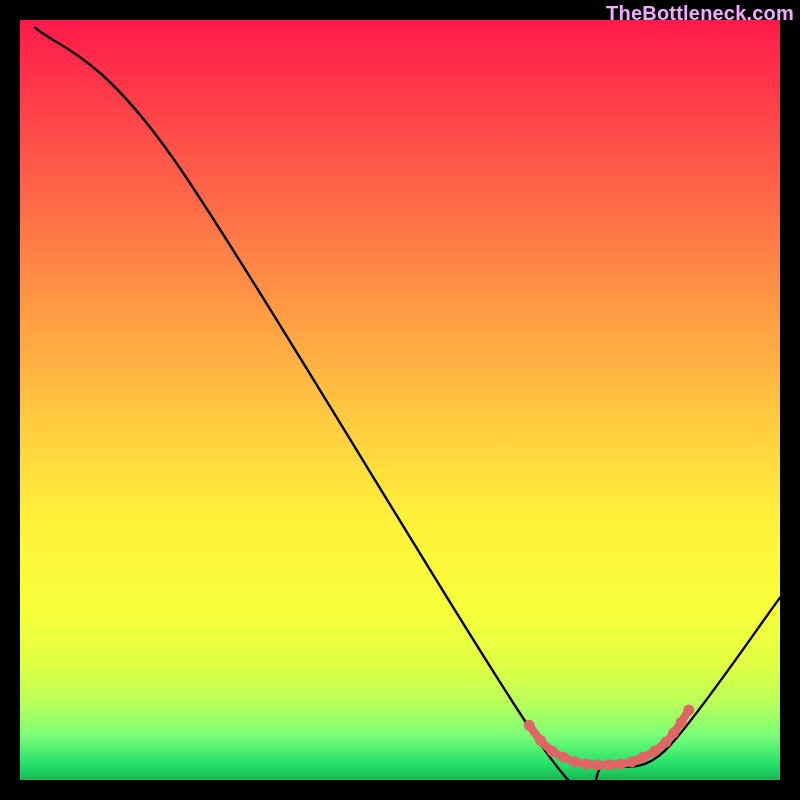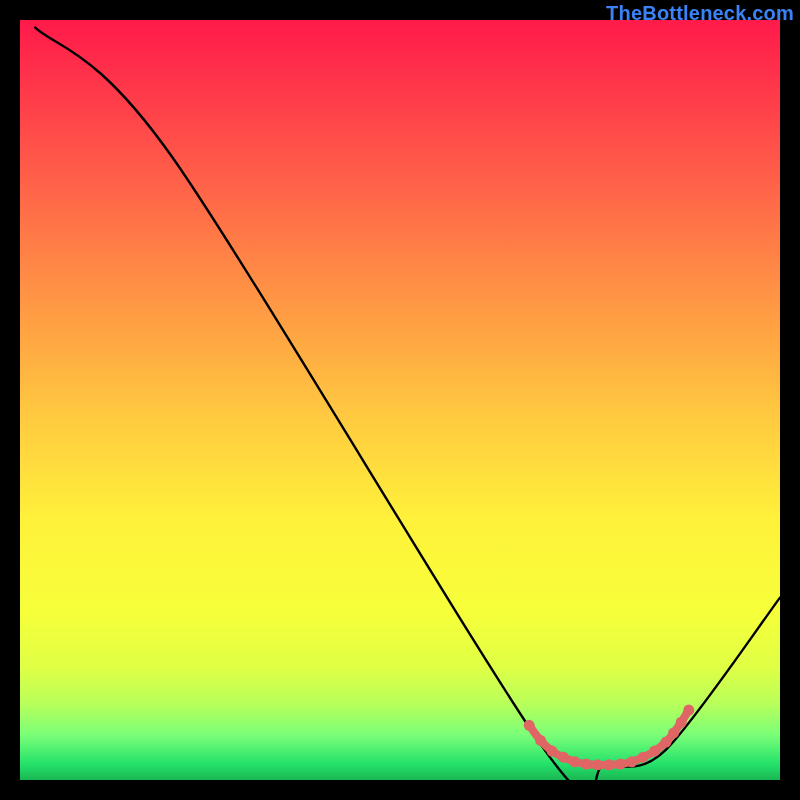--- a/index.html
+++ b/index.html
@@ -30,21 +30,21 @@
       #23e06a 98%,
       #1bb652 100%);
   }
   .watermark {
     position: absolute;
     top: 2px;
     right: 6px;
     font-family: Arial, Helvetica, sans-serif;
     font-size: 20px;
     font-weight: 600;
-    color: #3b82f6;
+    color: #f0abfc;
     letter-spacing: 0.2px;
     user-select: none;
   }
   svg.curve {
     position: absolute;
     left: 0; top: 0;
     width: 100%;
     height: 100%;
     overflow: visible;
   }

